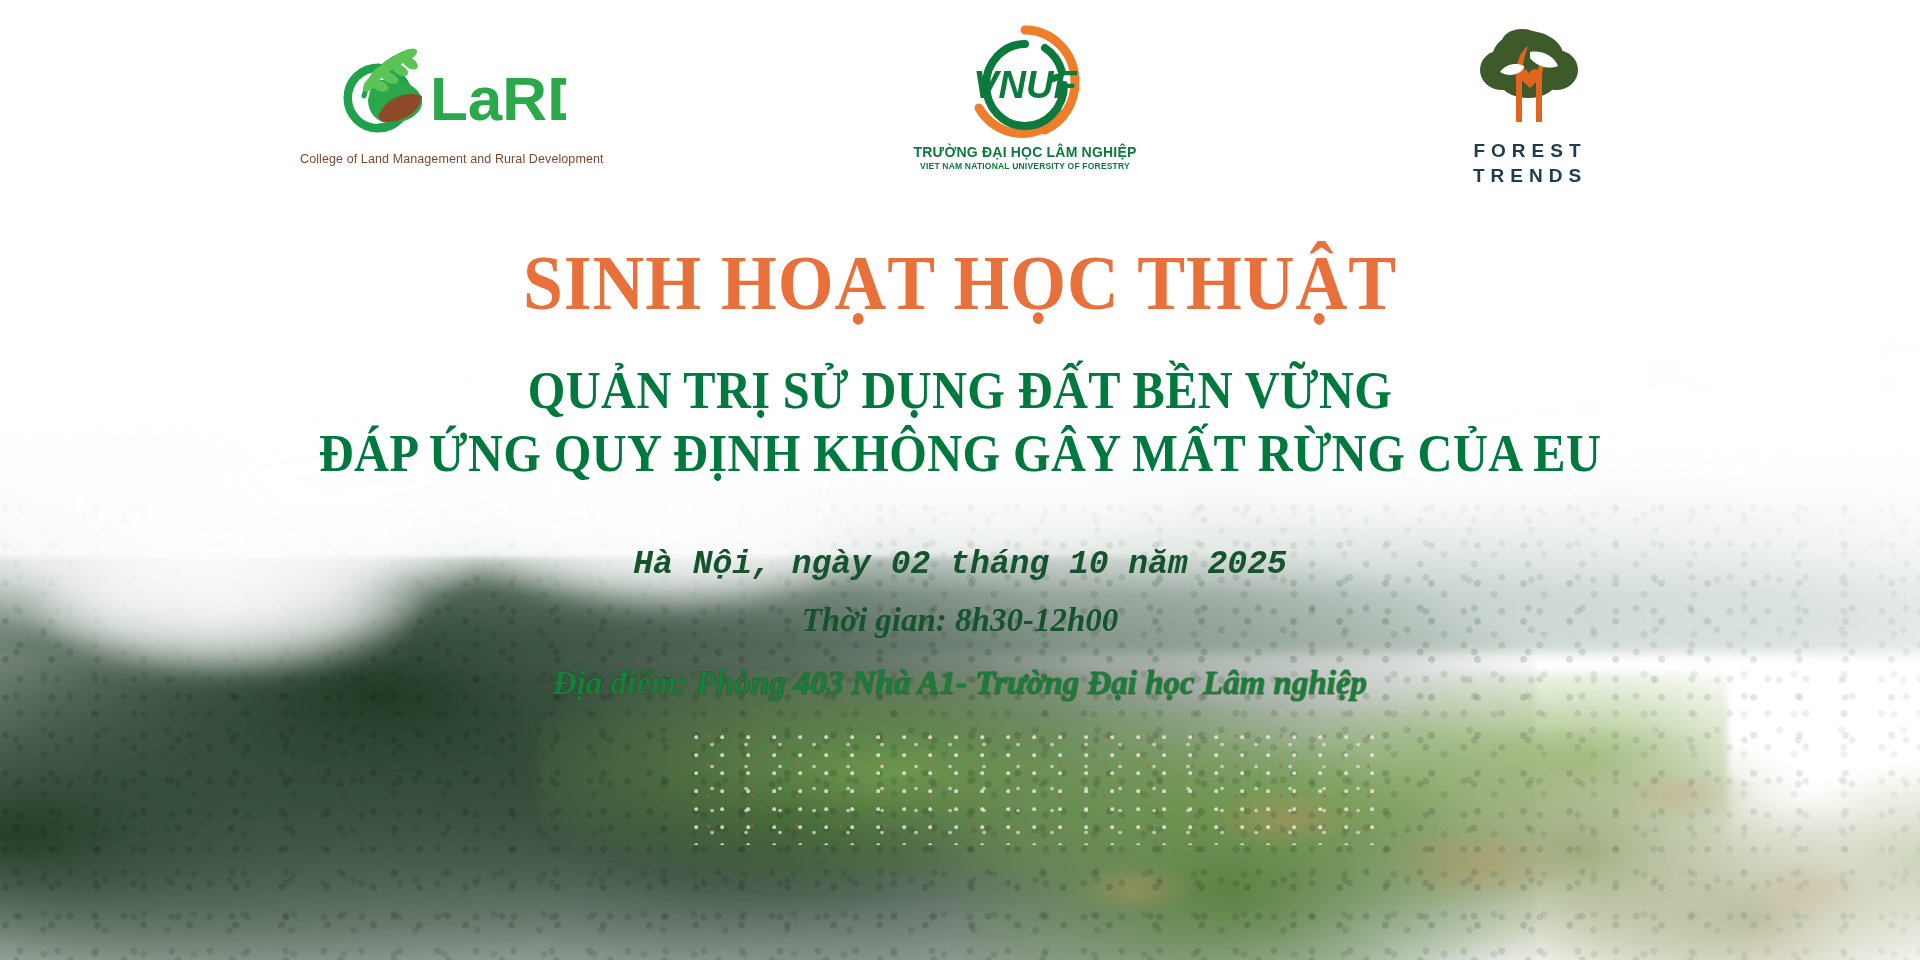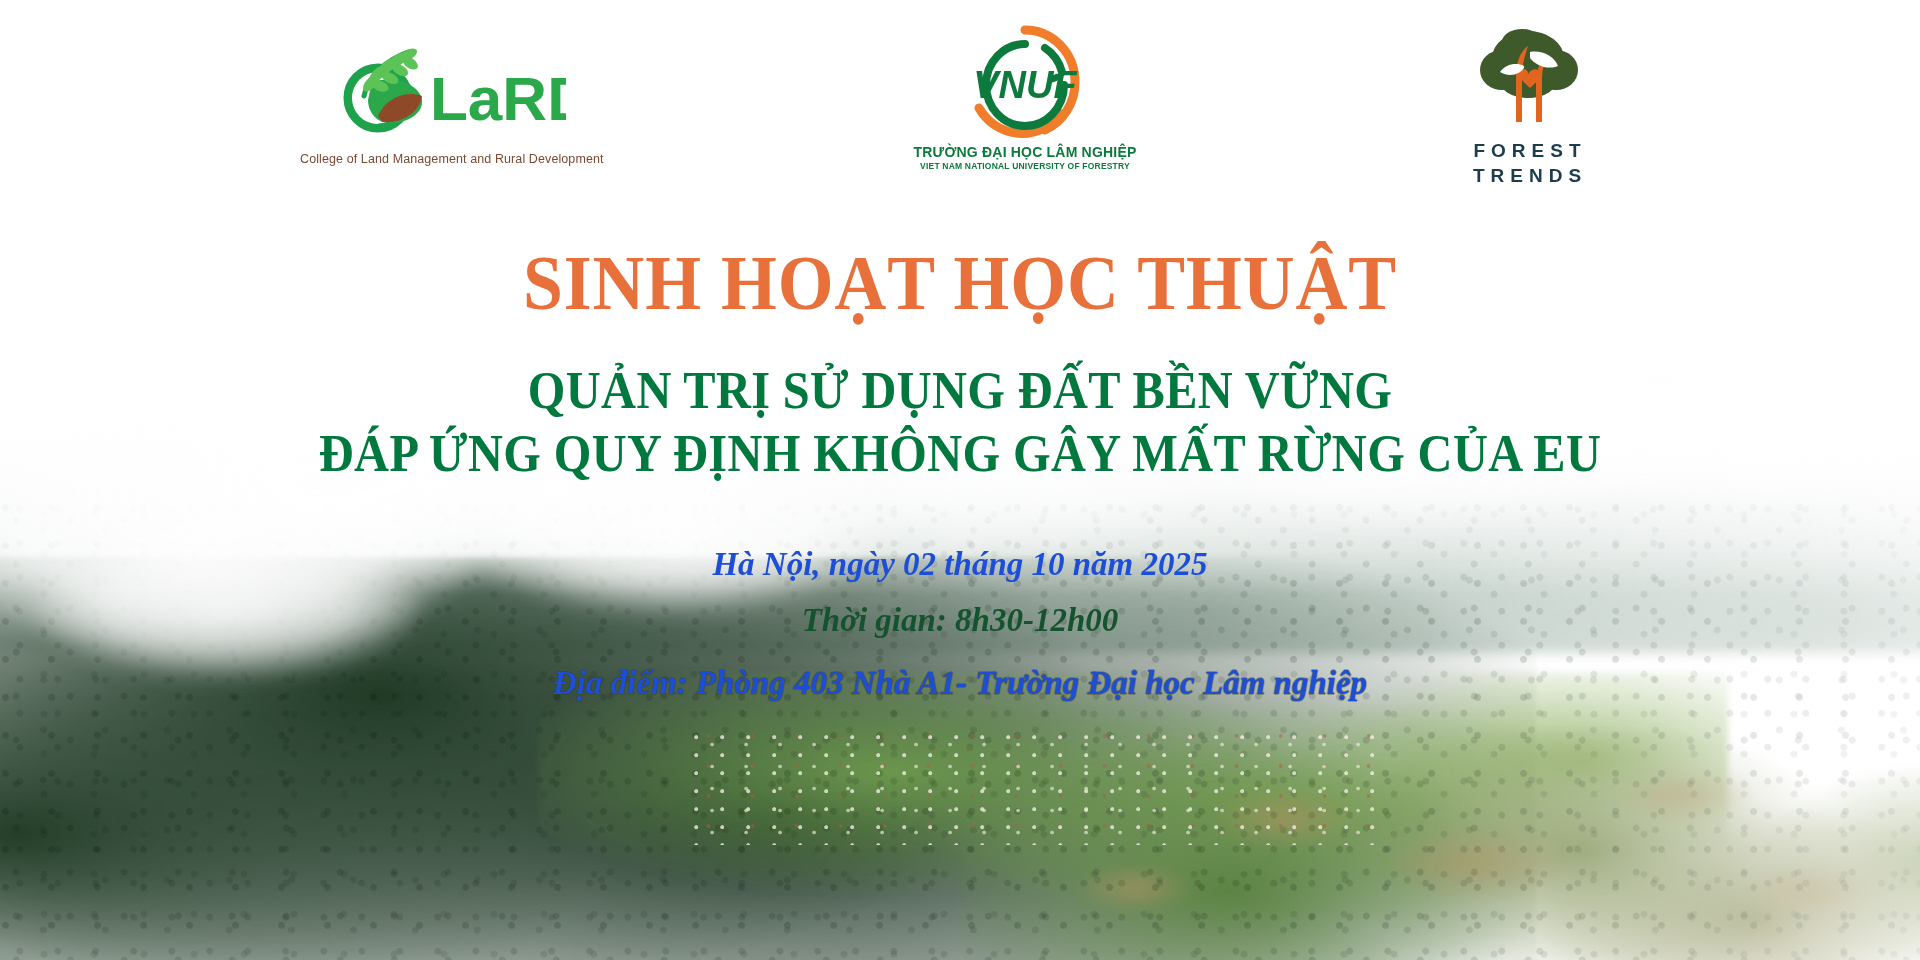--- a/index.html
+++ b/index.html
@@ -285,32 +285,33 @@
     text-align: center;
   }
   .detail-line {
     font-family: "Liberation Serif", serif;
     font-weight: bold;
     font-style: italic;
     white-space: nowrap;
   }
   .detail-date {
     font-size: 33px;
-    color: #1d4ed8;
+    color: #14532d;
     line-height: 1.5;
+    font-family: Liberation Mono, monospace;
   }
   .detail-time {
     font-size: 33px;
     color: #14532d;
     line-height: 1.5;
     margin-top: 6px;
   }
   .detail-venue {
     font-size: 33px;
-    color: #1d4ed8;
+    color: #15803d;
     line-height: 1.5;
     margin-top: 14px;
     text-shadow:
       -1px 0 rgba(60,60,20,.35), 1px 0 rgba(60,60,20,.35),
       0 -1px rgba(60,60,20,.35), 0 1px rgba(60,60,20,.35);
   }
 </style>
 </head>
 <body>
 

